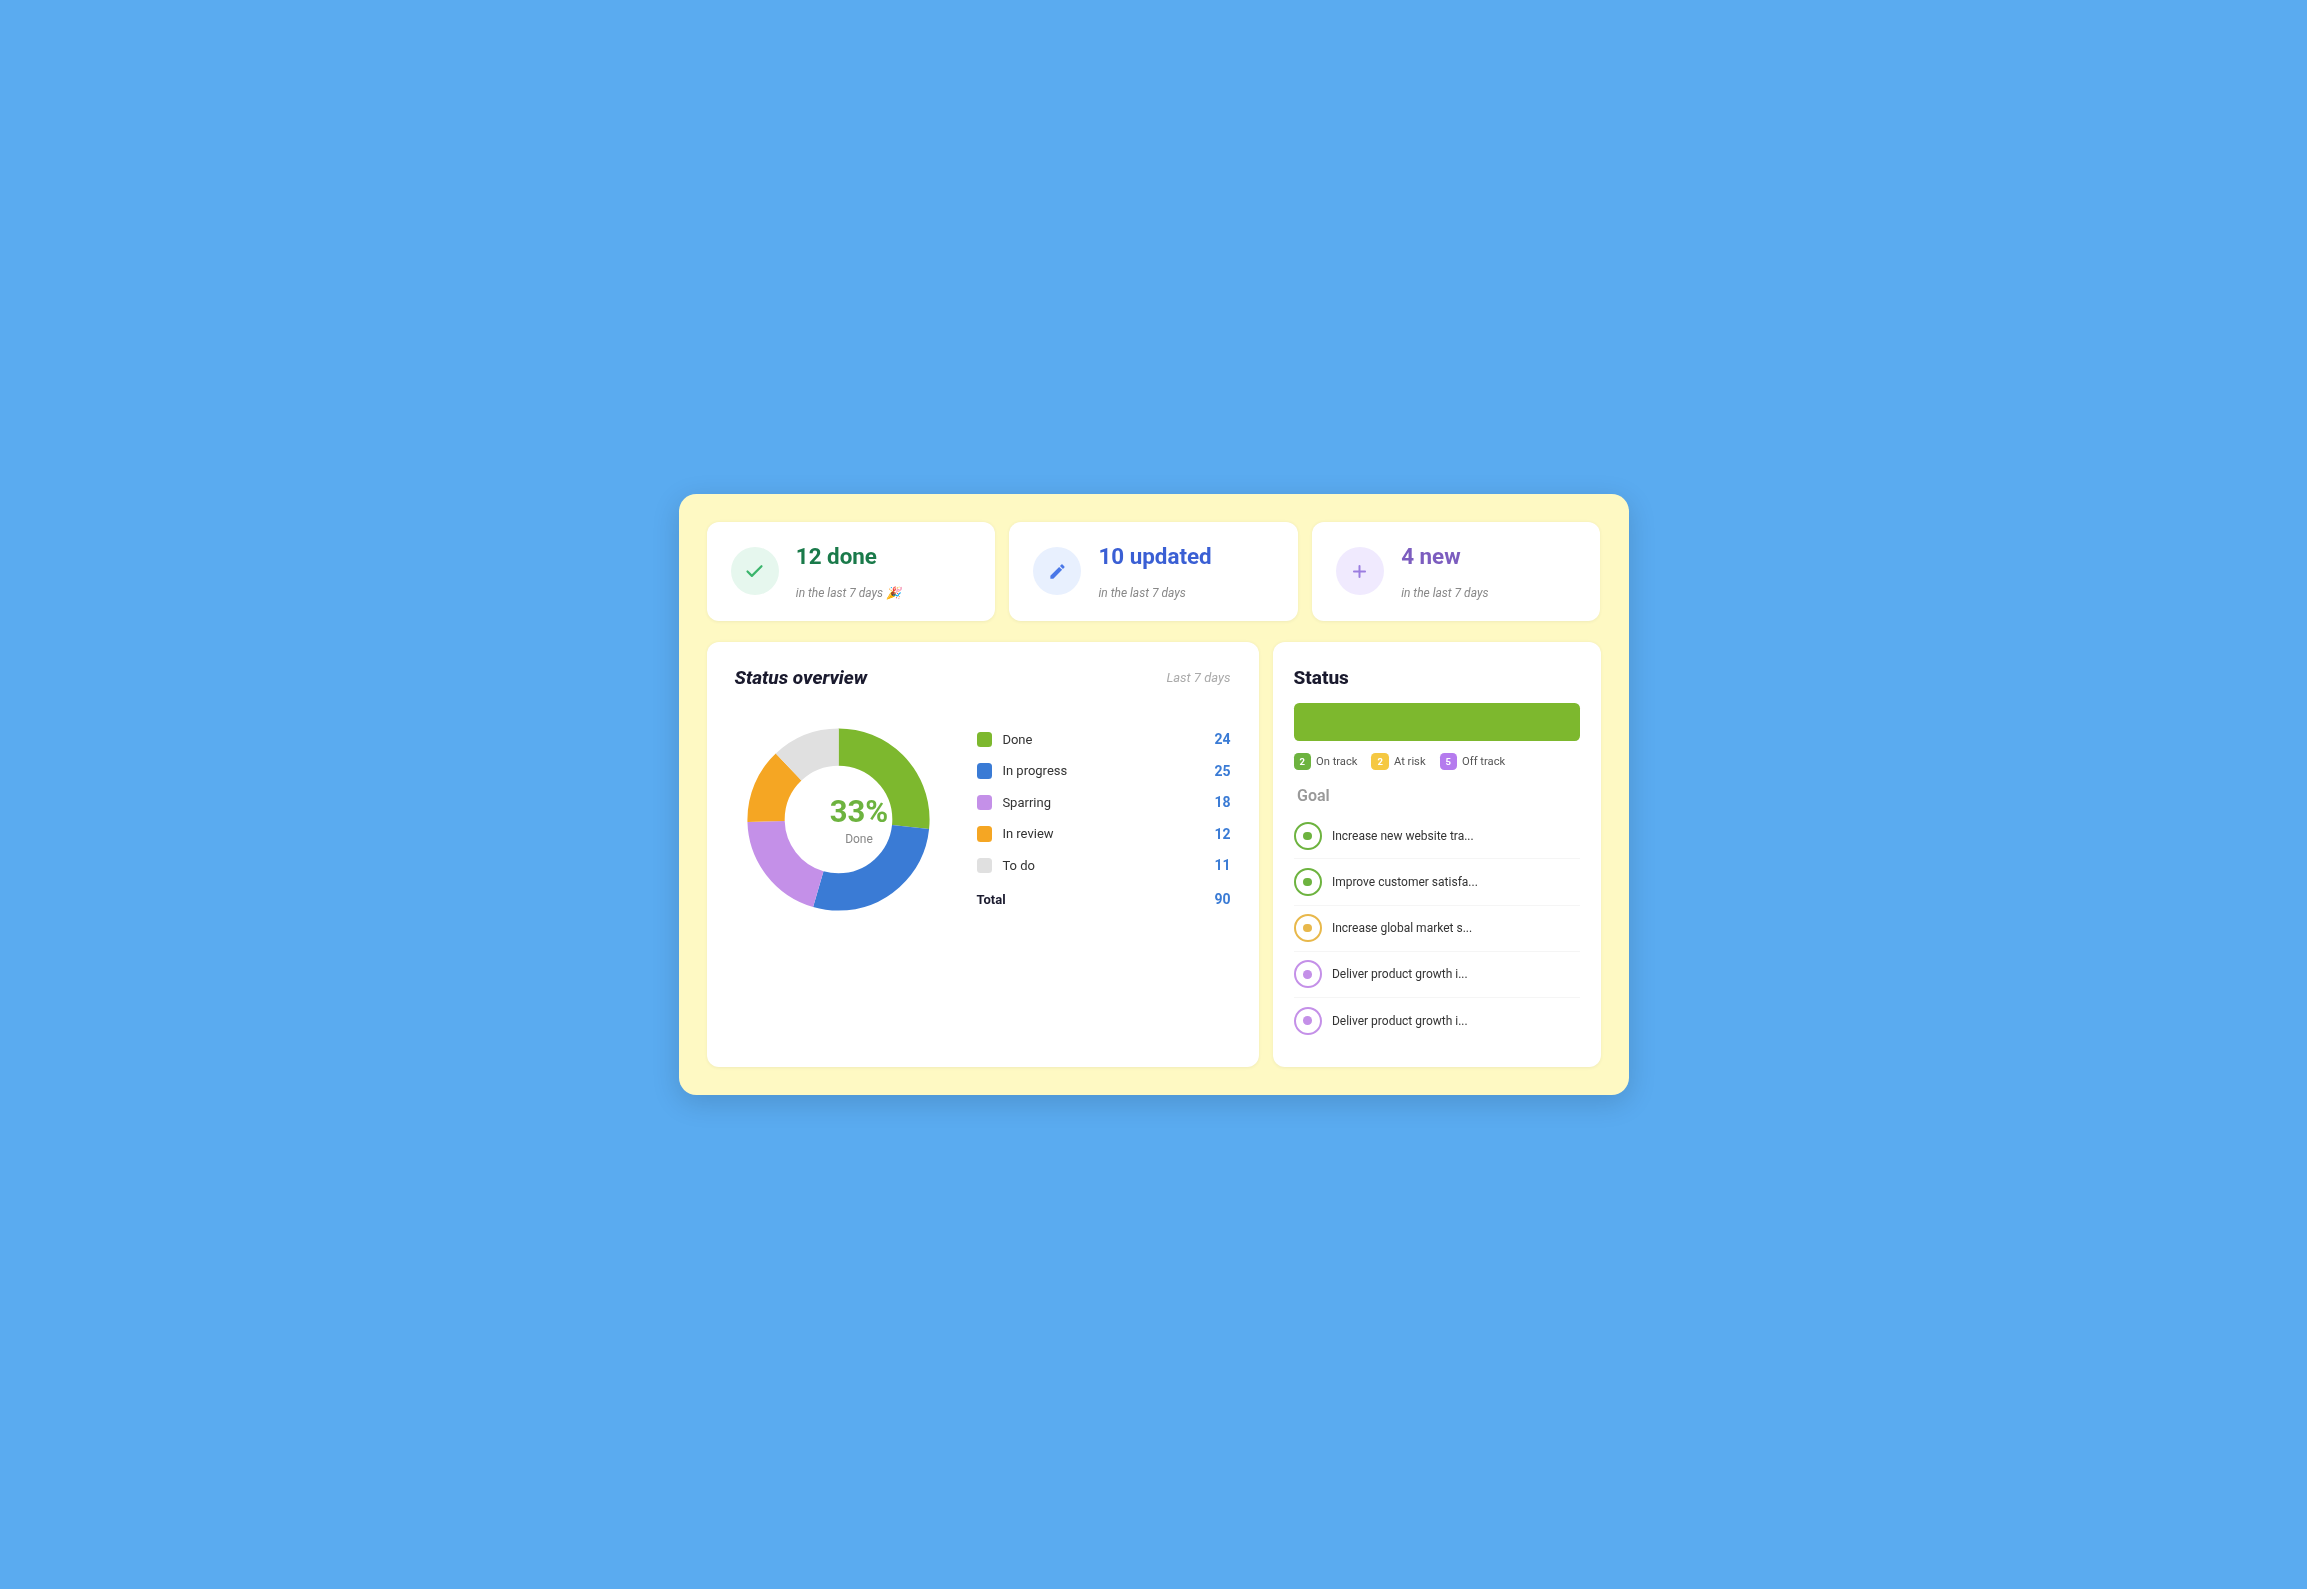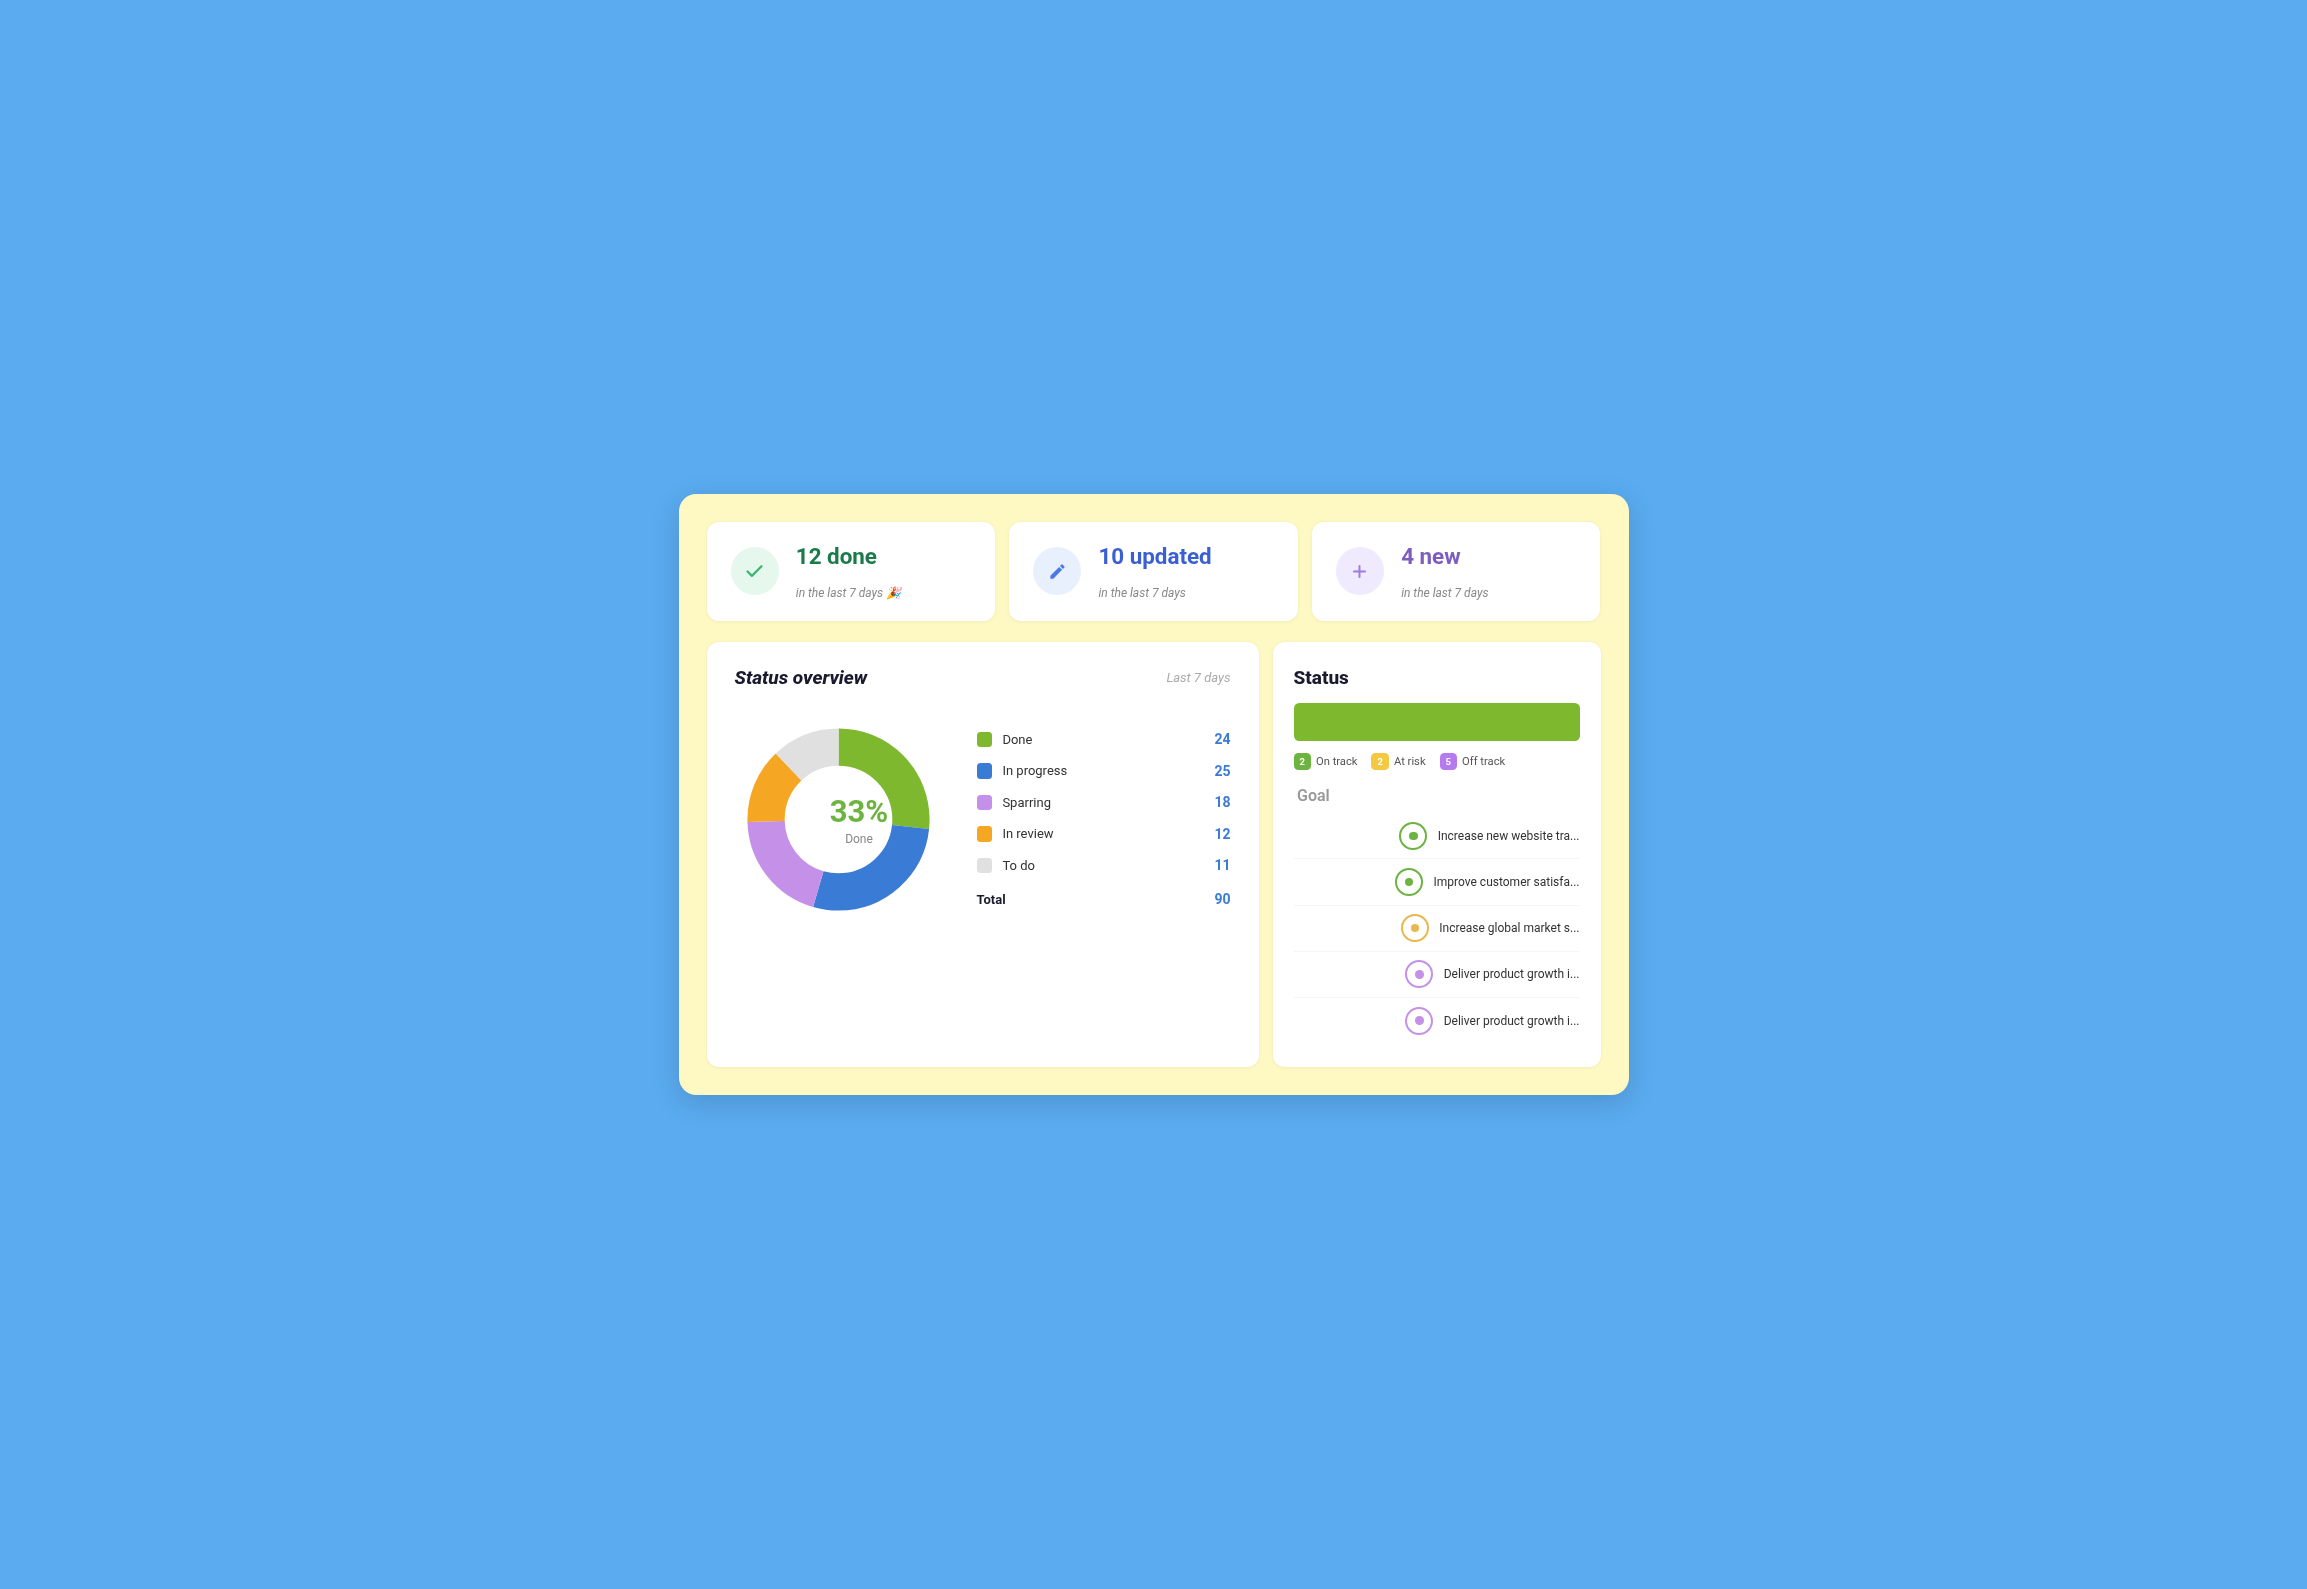--- a/index.html
+++ b/index.html
@@ -244,21 +244,20 @@
       margin-bottom: 8.6px;
       padding-left: 3.5px;
       margin-top: 8px;
     }
     .goal-item {
       display: flex;
       align-items: center;
       gap: 10.4px;
       padding: 8.6px 0;
       border-bottom: 0.9px solid #f5f5f5;
-      justify-content: flex-end;
     }
     .goal-item:last-child { border-bottom: none; }
     .goal-icon {
       width: 28px;
       height: 28px;
       border-radius: 50%;
       border: 2.6px solid;
       display: flex;
       align-items: center;
       justify-content: center;

